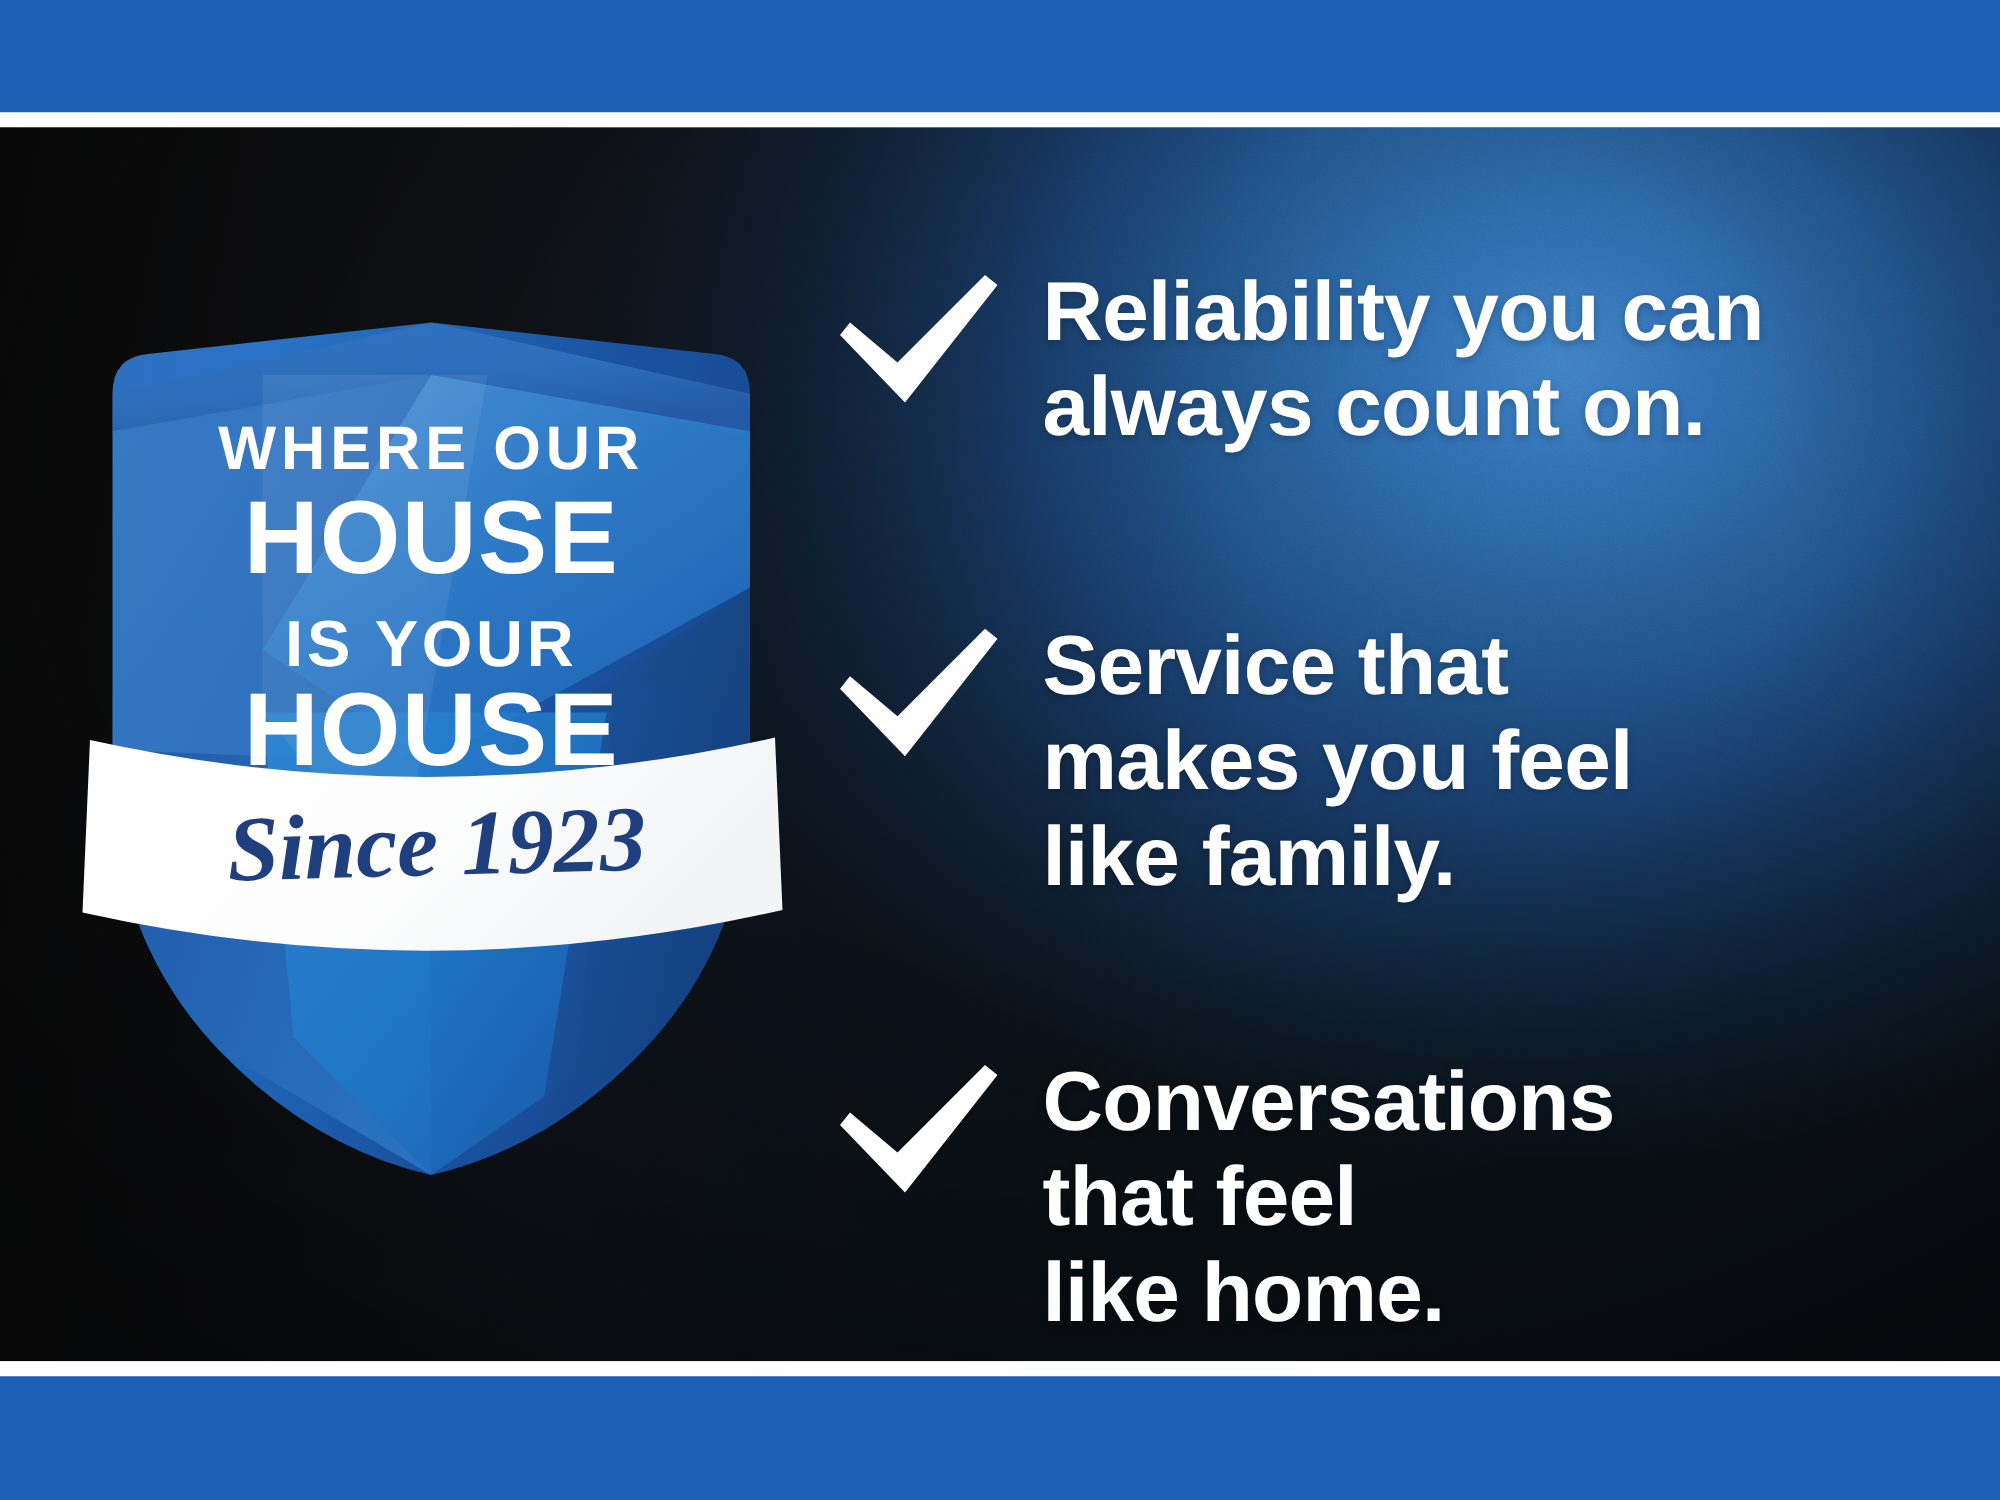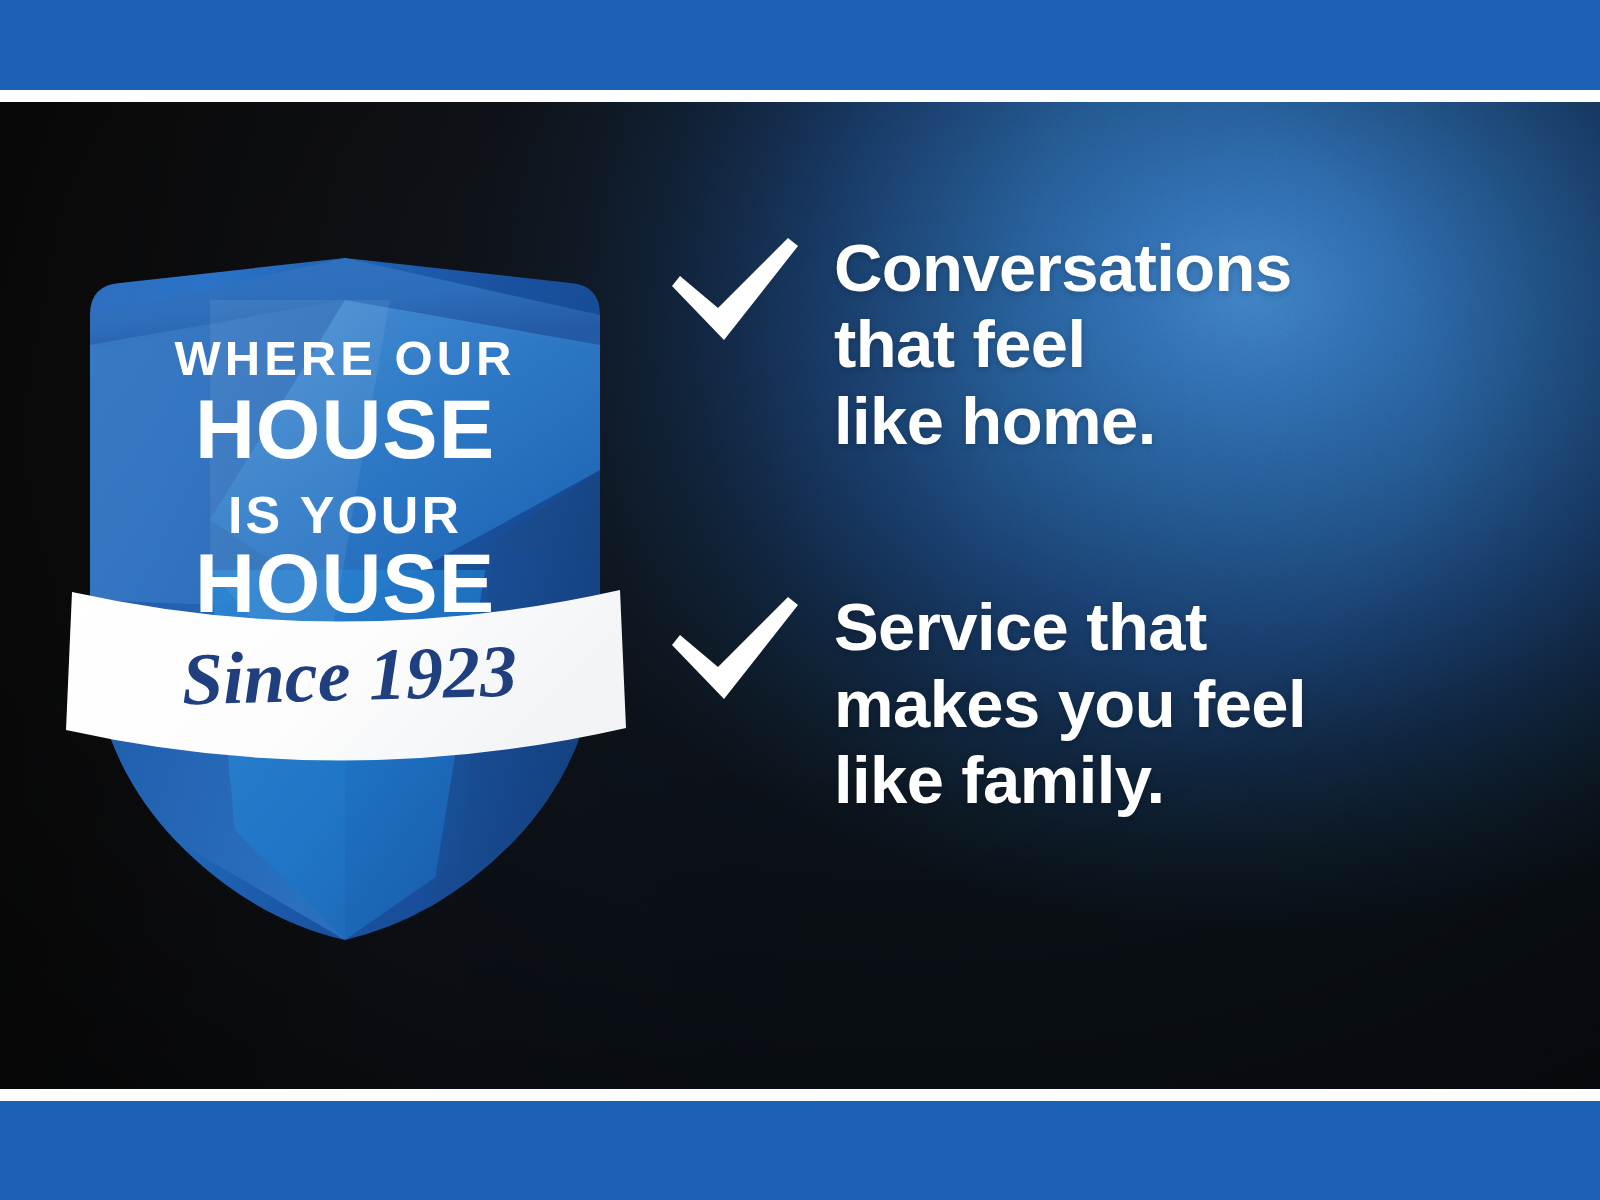--- a/index.html
+++ b/index.html
@@ -253,41 +253,50 @@
 
       <g>
         <path d="M12 452 Q285 512 560 450 L566 588 Q285 652 6 590 Z" fill="url(#bannerGrad)"></path>
         <text x="290" y="560" text-anchor="middle" font-family="Liberation Serif, serif" font-style="italic" font-weight="bold" font-size="74" fill="#1f3f7f" transform="rotate(-1.5 290 560)">Since 1923</text>
       </g>
     </svg>
   </div>
 
   <div class="bullets">
 
+    <div class="bullet bullet-1">
+      <span class="check">
+        <svg viewBox="0 0 136 112" xmlns="http://www.w3.org/2000/svg">
+          <path d="M6 50 L14 40 L52 72 L122 2 L132 10 L58 104 Z" fill="#ffffff"></path>
+        </svg>
+      </span>
+      <div class="bullet-text">Reliability you can
+always count on.</div>
+    </div>
+
+    <div class="bullet bullet-2">
+      <span class="check">
+        <svg viewBox="0 0 136 112" xmlns="http://www.w3.org/2000/svg">
+          <path d="M6 50 L14 40 L52 72 L122 2 L132 10 L58 104 Z" fill="#ffffff"></path>
+        </svg>
+      </span>
+      <div class="bullet-text">Service that
+makes you feel
+like family.</div>
+    </div>
 
     <div class="bullet bullet-3">
       <span class="check">
         <svg viewBox="0 0 136 112" xmlns="http://www.w3.org/2000/svg">
           <path d="M6 50 L14 40 L52 72 L122 2 L132 10 L58 104 Z" fill="#ffffff"></path>
         </svg>
       </span>
       <div class="bullet-text">Conversations
 that feel
 like home.</div>
     </div>
 
-    <div class="bullet bullet-2">
-      <span class="check">
-        <svg viewBox="0 0 136 112" xmlns="http://www.w3.org/2000/svg">
-          <path d="M6 50 L14 40 L52 72 L122 2 L132 10 L58 104 Z" fill="#ffffff"></path>
-        </svg>
-      </span>
-      <div class="bullet-text">Service that
-makes you feel
-like family.</div>
-    </div>
-
   </div>
 
   <div class="divider divider-bottom"></div>
   <div class="bar bar-bottom"></div>
 
 </div>
 
 </body></html>

